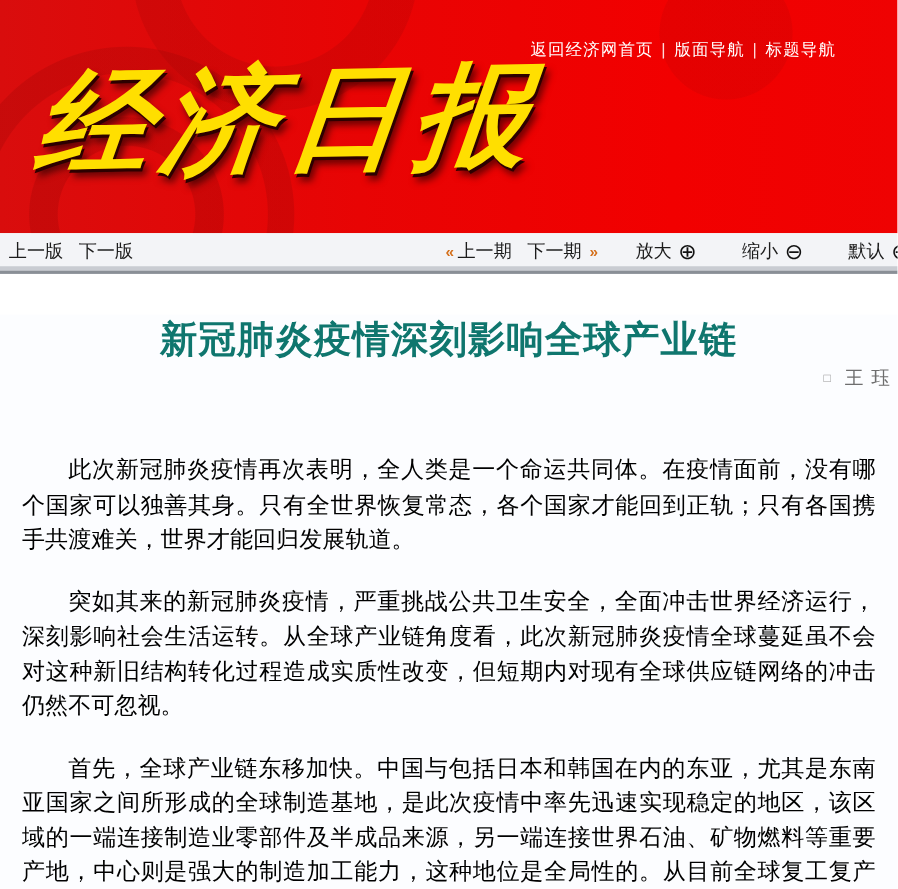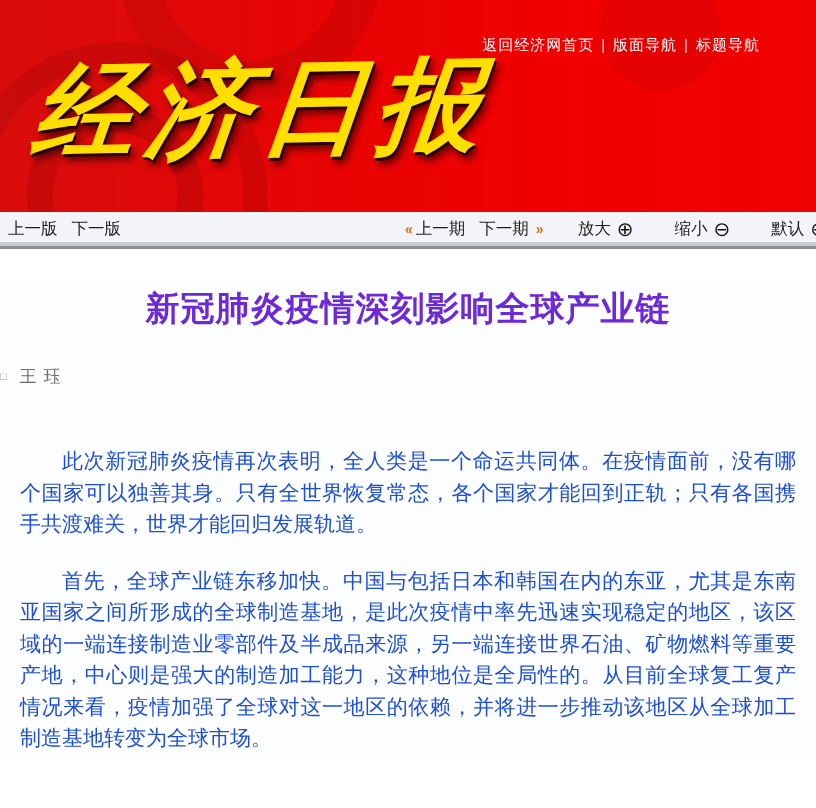--- a/index.html
+++ b/index.html
@@ -45,30 +45,30 @@
   .nav-link { cursor:pointer; margin-right:14px; }
   .nav-right .nav-link { margin-right:4px;margin-left:31px; }
   .arrow { color:#d4701c; font-size:14px; font-weight:bold; margin:0 3px; cursor:pointer; }
   .circle-icon { font-size:20px; color:#111; margin:0 10px 0 2px; cursor:pointer; line-height:1; }
   .circle-icon.last { margin-right:0; }
 
   
   .content { width:816px; background:#fcfdff; }
   .article-title {
     margin-top:37px; text-align:center;
-    font-size:34px; font-weight:bold; color:#6d28d9; letter-spacing:1px;
+    font-size:34px; font-weight:bold; color:#0f766e; letter-spacing:1px;
   }
   .author-line {
-    margin-top:33px; text-align:left; color:#6e6e6e; font-size:17px;
+    text-align:right; color:#6e6e6e; font-size:17px;
   }
   .author-line .marker { font-size:11px; color:#9a9a9a; margin-right:8px; vertical-align:2px; }
   .author-line .author-name { letter-spacing:7px; }
   .paragraphs { margin-top:57px; padding:0 20px; }
   .paragraphs p {
-    font-size:21px; line-height:31.5px; color:#1d4ed8;
+    font-size:21px; line-height:31.5px; color:#000000;
     text-indent:2em; margin-bottom:25px; text-align:justify;
   }
 </style>
 </head>
 <body>
 
 <div class="banner">
   <div class="top-links">
     <a>返回经济网首页</a><span class="sep">|</span><a>版面导航</a><span class="sep">|</span><a>标题导航</a>
   </div>
@@ -97,16 +97,17 @@
 </div>
 
 <div class="content">
   <h1 class="article-title">新冠肺炎疫情深刻影响全球产业链</h1>
   <div class="author-line">
     <span class="marker">□</span>
     <span class="author-name">王珏</span>
   </div>
   <div class="paragraphs">
     <p>此次新冠肺炎疫情再次表明，全人类是一个命运共同体。在疫情面前，没有哪个国家可以独善其身。只有全世界恢复常态，各个国家才能回到正轨；只有各国携手共渡难关，世界才能回归发展轨道。</p>
+    <p>突如其来的新冠肺炎疫情，严重挑战公共卫生安全，全面冲击世界经济运行，深刻影响社会生活运转。从全球产业链角度看，此次新冠肺炎疫情全球蔓延虽不会对这种新旧结构转化过程造成实质性改变，但短期内对现有全球供应链网络的冲击仍然不可忽视。</p>
     <p>首先，全球产业链东移加快。中国与包括日本和韩国在内的东亚，尤其是东南亚国家之间所形成的全球制造基地，是此次疫情中率先迅速实现稳定的地区，该区域的一端连接制造业零部件及半成品来源，另一端连接世界石油、矿物燃料等重要产地，中心则是强大的制造加工能力，这种地位是全局性的。从目前全球复工复产情况来看，疫情加强了全球对这一地区的依赖，并将进一步推动该地区从全球加工制造基地转变为全球市场。</p>
 
   </div>
 </div>
 
 </body></html>

